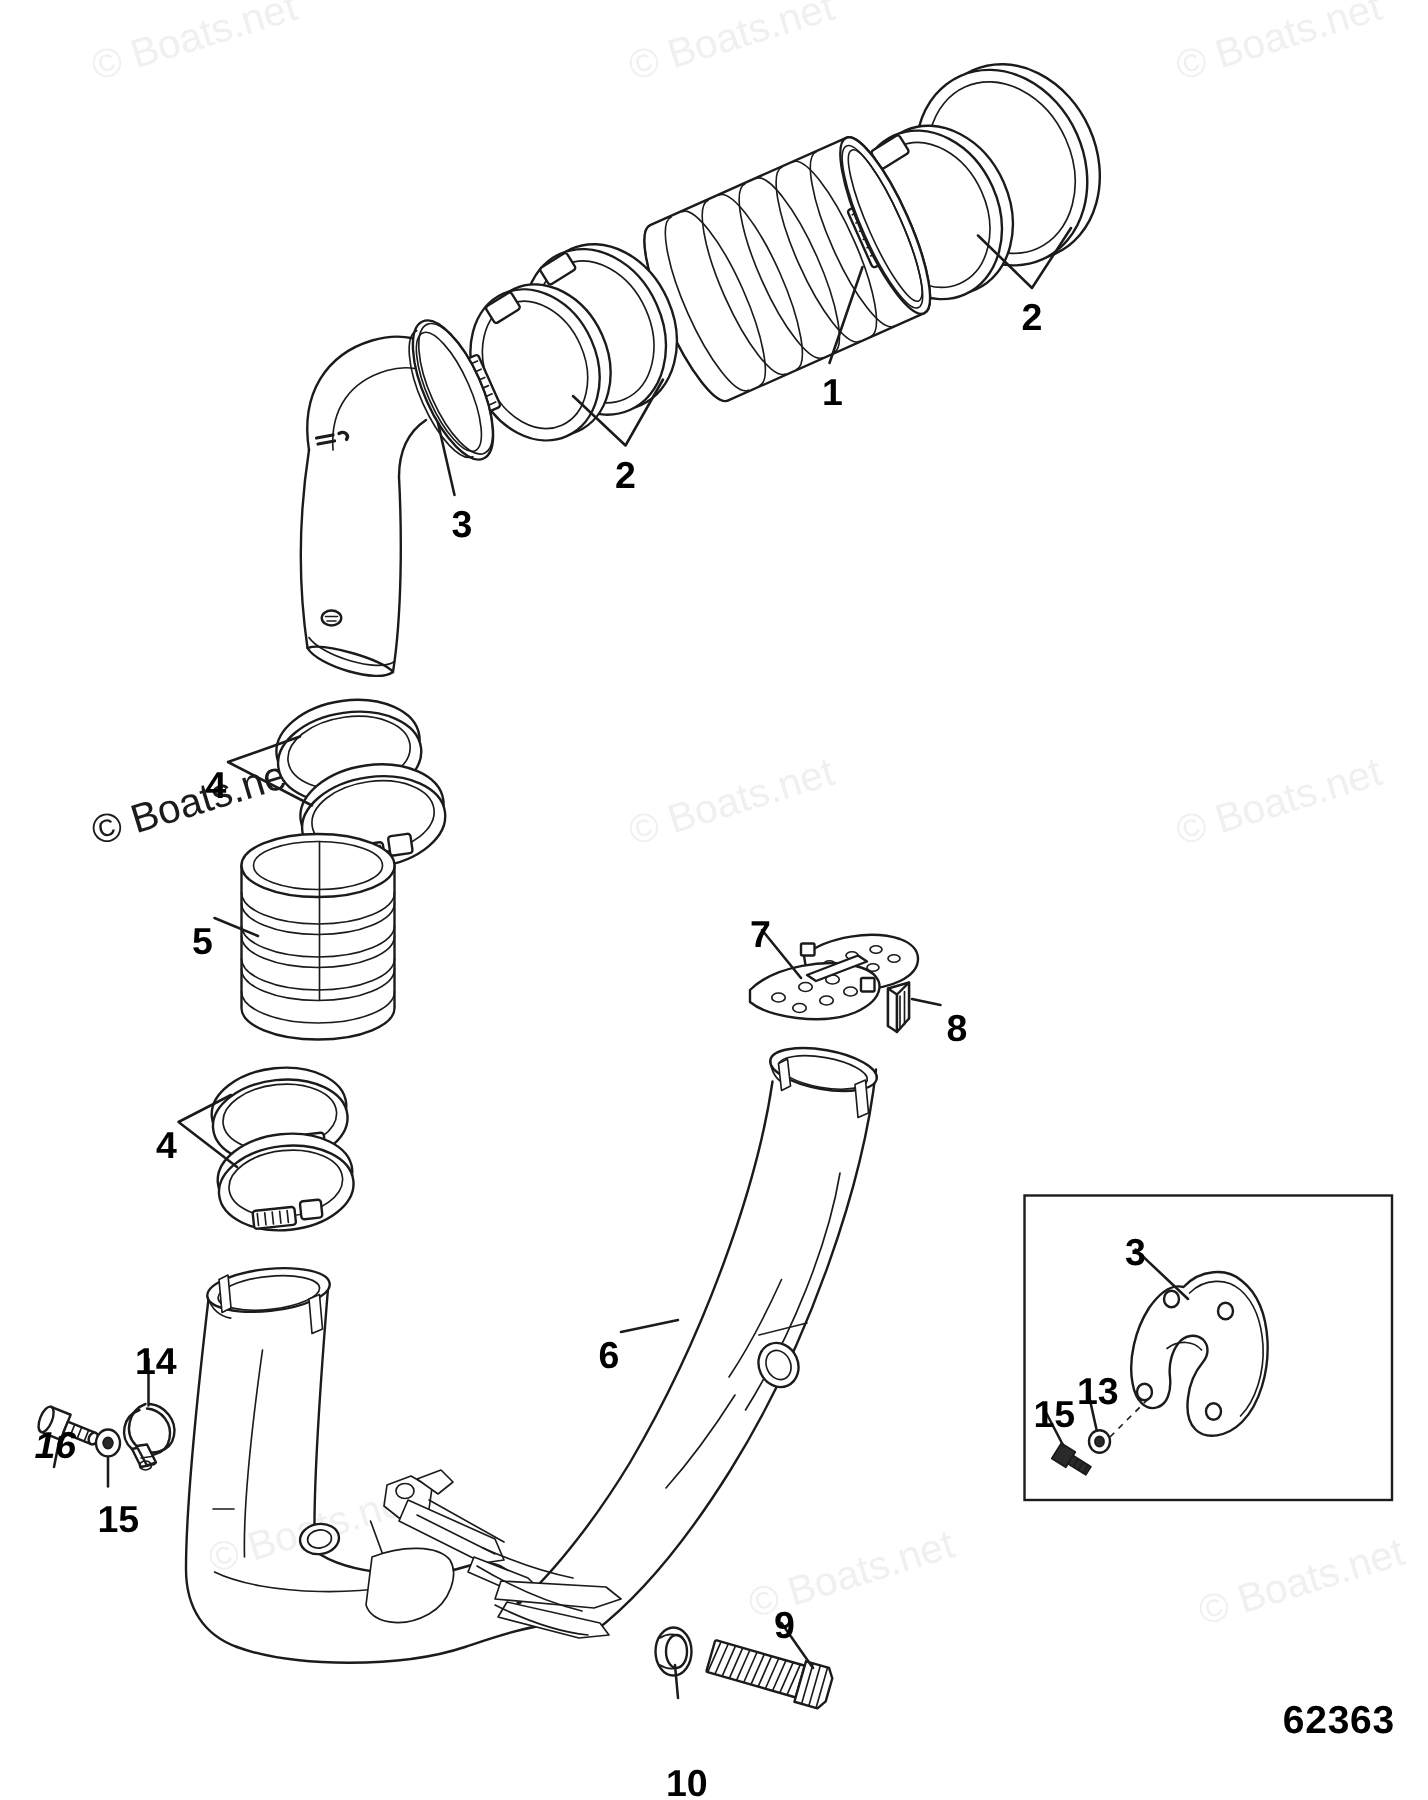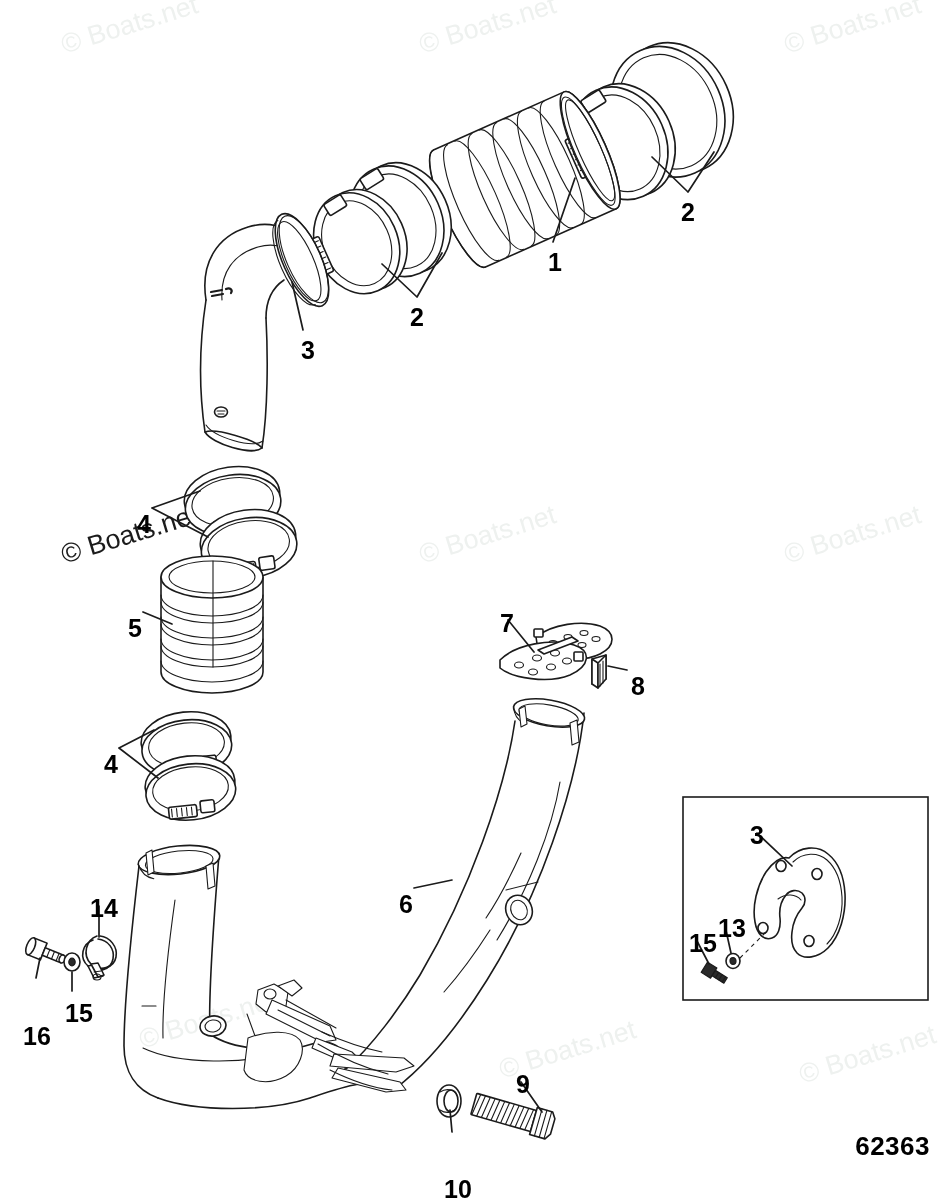--- a/index.html
+++ b/index.html
@@ -452,17 +452,17 @@
       <div class="callout" style="left: 399px; top: 892px;">6</div>
       <div class="callout" style="left: 500px; top: 611px;">7</div>
       <div class="callout" style="left: 631px; top: 674px;">8</div>
       <div class="callout" style="left: 516px; top: 1072px;">9</div>
       <div class="callout" style="left: 444px; top: 1140px; margin-top: 37px;">10</div>
       <div class="callout" style="left: 750px; top: 823px;">3</div>
       <div class="callout" style="left: 689px; top: 931px;">15</div>
       <div class="callout" style="left: 718px; top: 916px;">13</div>
       <div class="callout" style="left: 90px; top: 896px; text-align: center;">14</div>
       <div class="callout" style="left: 65px; top: 1001px;">15</div>
-      <div class="callout" style="left: 23px; top: 1024px;">16</div>
+      <div class="callout" style="left: 23px; top: 952px; font-style: italic;">16</div>
     </div>
 
   <div id="diagram-number">62363</div>
 </div>
 
 </body></html>

